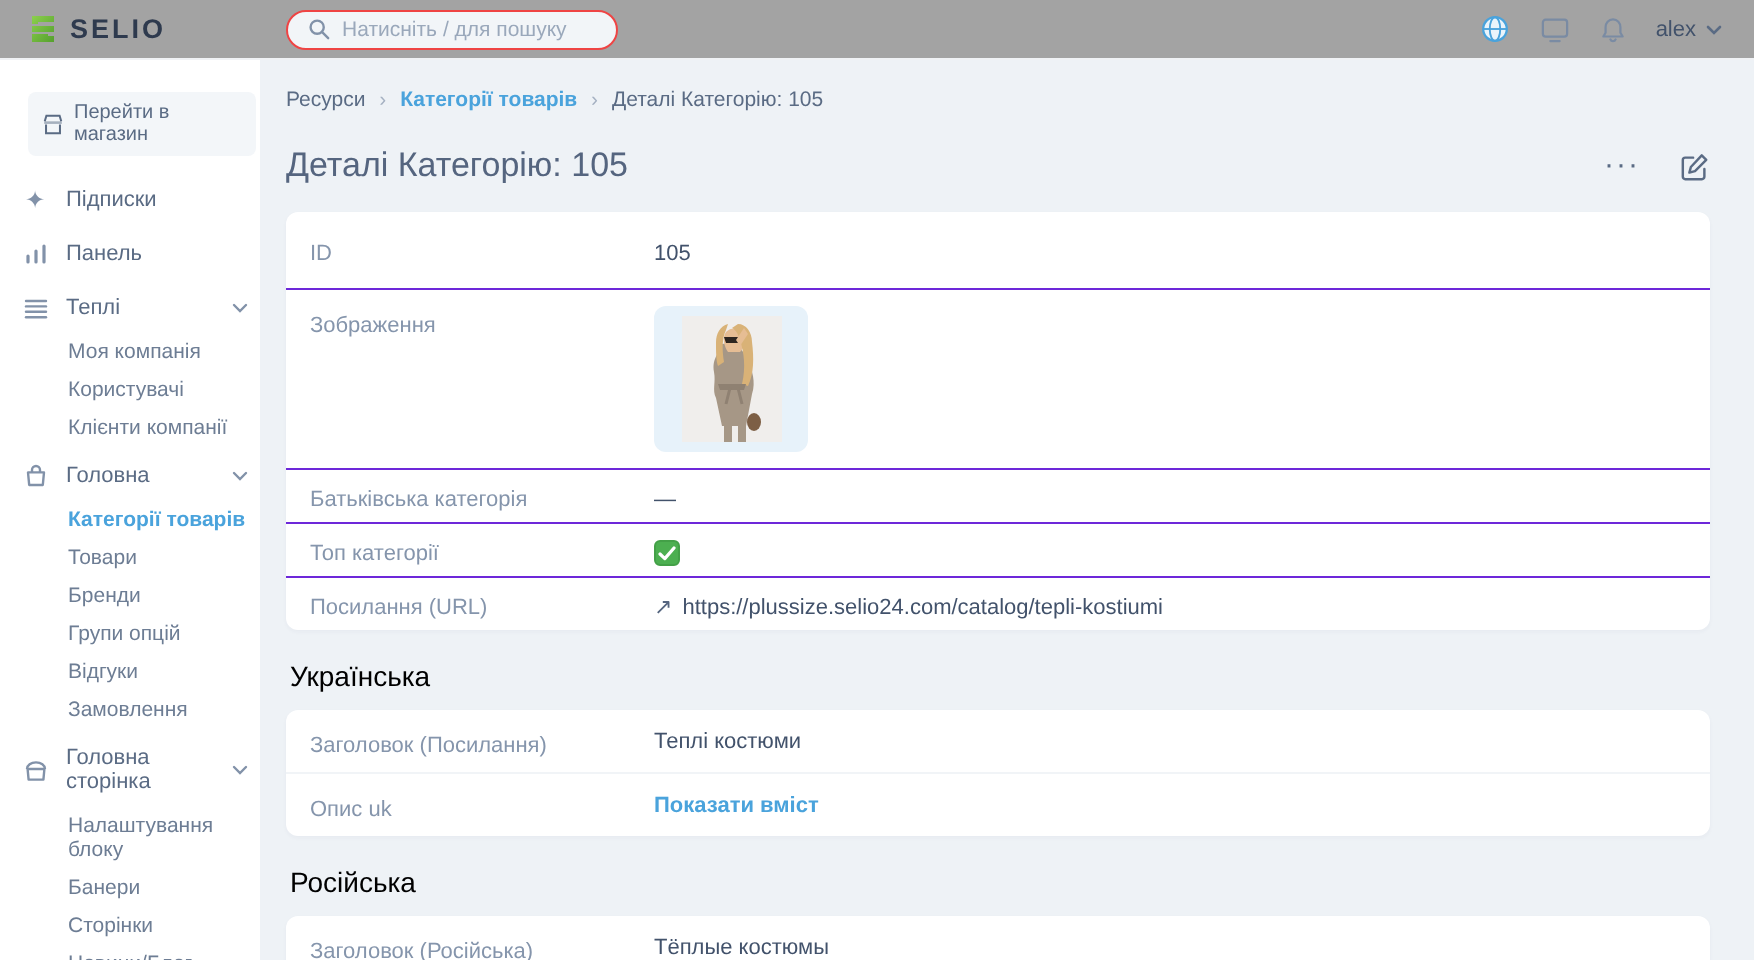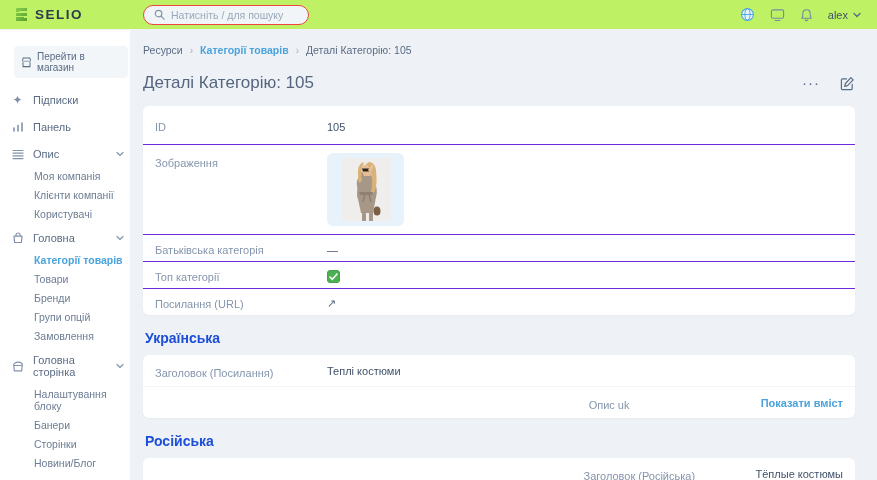--- a/index.html
+++ b/index.html
@@ -1,19 +1,19 @@
 <!DOCTYPE html>
 <html><head>
 <meta charset="utf-8">
 <style>
   * { margin:0; padding:0; box-sizing:border-box; }
   html,body { width:877px; height:480px; overflow:hidden; background:#eef2f6;
     font-family:"Liberation Sans", sans-serif; }
   
-  .header { position:absolute; top:0; left:0; right:0; height:30px; background:#bef264;
+  .header { position:absolute; top:0; left:0; right:0; height:30px; background:#a3a3a3;
     display:flex; align-items:center; padding:0 16px 0 14px; border-bottom:1px solid #f0f2f5; z-index:5; }
   .logo-wrap { display:flex; align-items:center; gap:6px; width:129px; cursor:pointer; }
   .logo-text { font-size:13.5px; font-weight:bold; letter-spacing:1.5px; color:#2e3a4e; }
   .search-pill { display:flex; align-items:center; gap:6px; width:166px; height:20px;
     background:#f2f5f8; border:1px solid #ef4444; border-radius:10px; padding:0 10px; }
   .search-pill input { border:none; outline:none; background:transparent; font-size:10.5px;
     color:#42526b; width:100%; font-family:"Liberation Sans", sans-serif; }
   .search-pill input::placeholder { color:#9aa8bb; }
   .header-right { margin-left:auto; display:flex; align-items:center; gap:15px; }
   .hicon { display:flex; align-items:center; cursor:pointer; }
@@ -51,23 +51,23 @@
   .drow.imgrow { padding:8px 12px; }
   .dlabel { flex:0 0 172px; font-size:11px; color:#8595ac; padding-top:4px; }
   .dvalue { font-size:11px; color:#42526b; padding-top:4px; }
   .img-holder { width:77px; height:73px; background:#e7f2fa; border-radius:6px;
     display:flex; align-items:center; justify-content:center; cursor:pointer; }
   .checkbox { width:13px; height:13px; background:#4caf50; border:1px solid #43a047;
     border-radius:3px; display:flex; align-items:center; justify-content:center; margin-top:3px; }
   .url-line { display:flex; align-items:center; gap:5px; padding-top:3px; }
   .ext-arrow { color:#55657f; font-size:11px; }
   .url-text { font-size:11px; color:#42526b; cursor:pointer; }
-  .section-title { font-size:14px; font-weight:700; color:#1d4ed8; margin:15px 0 9px 2px; }
+  .section-title { font-size:14px; font-weight:400; color:#000000; margin:15px 0 9px 2px; }
   .lrow { display:flex; align-items:center; padding:7.5px 12px; border-bottom:1px solid #f1f4f7; }
-  .lrow:last-child { border-bottom:none;justify-content:flex-end; }
+  .lrow:last-child { border-bottom:none; }
   .show-link { color:#4aa3dc; font-weight:bold; cursor:pointer; }
   svg { display:block; }
 </style>
 </head>
 <body>
 
 <div class="header">
   <div class="logo-wrap">
     <span>
       <svg width="15" height="15" viewBox="0 0 15 15">
@@ -154,31 +154,31 @@
     <span class="icon12">
       <svg width="12" height="11" viewBox="0 0 12 11">
           <g stroke="#8292a9" stroke-width="1.2" stroke-linecap="round">
             <line x1="1" y1="1.5" x2="11" y2="1.5"></line>
             <line x1="1" y1="4.2" x2="11" y2="4.2"></line>
             <line x1="1" y1="6.9" x2="11" y2="6.9"></line>
             <line x1="1" y1="9.6" x2="11" y2="9.6"></line>
           </g>
         </svg>
     </span>
-    <span class="lbl">Опис</span>
+    <span class="lbl">Теплі</span>
     <span class="chev">
         <svg width="8" height="6" viewBox="0 0 8 6">
           <polyline points="1,1.5 4,4.5 7,1.5" fill="none" stroke="#8292a9" stroke-width="1.2" stroke-linecap="round"></polyline>
         </svg>
       </span>
   </div>
   <div class="sub-list">
     <div class="sub-item">Моя компанія</div>
+    <div class="sub-item">Користувачі</div>
     <div class="sub-item">Клієнти компанії</div>
-    <div class="sub-item">Користувачі</div>
   </div>
 
   <div class="side-item">
     <span class="icon12">
       <svg width="12" height="12" viewBox="0 0 12 12">
           <path d="M2 4.2h8l-.6 6.3H2.6z" fill="none" stroke="#8292a9" stroke-width="1.2" stroke-linejoin="round"></path>
           <path d="M4 4V3a2 2 0 0 1 4 0v1" fill="none" stroke="#8292a9" stroke-width="1.2"></path>
         </svg>
     </span>
     <span class="lbl">Головна</span>
@@ -186,20 +186,21 @@
         <svg width="8" height="6" viewBox="0 0 8 6">
           <polyline points="1,1.5 4,4.5 7,1.5" fill="none" stroke="#8292a9" stroke-width="1.2" stroke-linecap="round"></polyline>
         </svg>
       </span>
   </div>
   <div class="sub-list">
     <div class="sub-item active">Категорії товарів</div>
     <div class="sub-item">Товари</div>
     <div class="sub-item">Бренди</div>
     <div class="sub-item">Групи опцій</div>
+    <div class="sub-item">Відгуки</div>
     <div class="sub-item">Замовлення</div>
   </div>
 
   <div class="side-item">
     <span class="icon12">
       <svg width="12" height="11" viewBox="0 0 12 11">
           <path d="M1.5 4.5C1.5 2.6 3.5 1.2 6 1.2s4.5 1.4 4.5 3.3" fill="none" stroke="#8292a9" stroke-width="1.2"></path>
           <path d="M1.8 4.5h8.4l-.5 5.3H2.3z" fill="none" stroke="#8292a9" stroke-width="1.2" stroke-linejoin="round"></path>
         </svg>
     </span>
@@ -275,20 +276,21 @@
       <div class="checkbox">
         <svg width="9" height="8" viewBox="0 0 9 8">
             <polyline points="1,4 3.4,6.3 8,1" fill="none" stroke="#fff" stroke-width="1.6" stroke-linecap="round" stroke-linejoin="round"></polyline>
           </svg>
       </div>
     </div>
     <div class="drow">
       <div class="dlabel">Посилання (URL)</div>
       <div class="url-line">
         <span class="ext-arrow">↗</span>
+        <span class="url-text">https://plussize.selio24.com/catalog/tepli-kostiumi</span>
       </div>
     </div>
   </div>
 
   <h2 class="section-title">Українська</h2>
   <div class="card">
     <div class="lrow">
       <div class="dlabel">Заголовок (Посилання)</div>
       <div class="dvalue" style="padding-top:0">Теплі костюми</div>
     </div>

